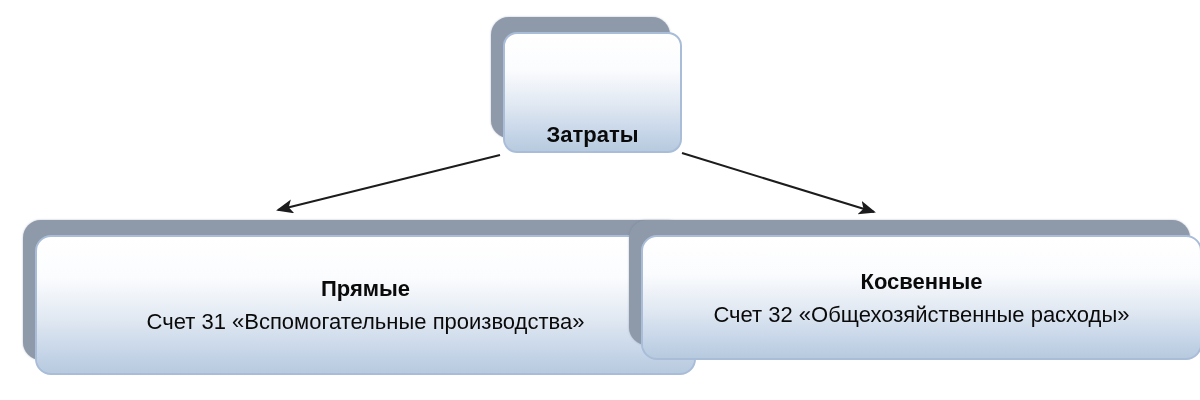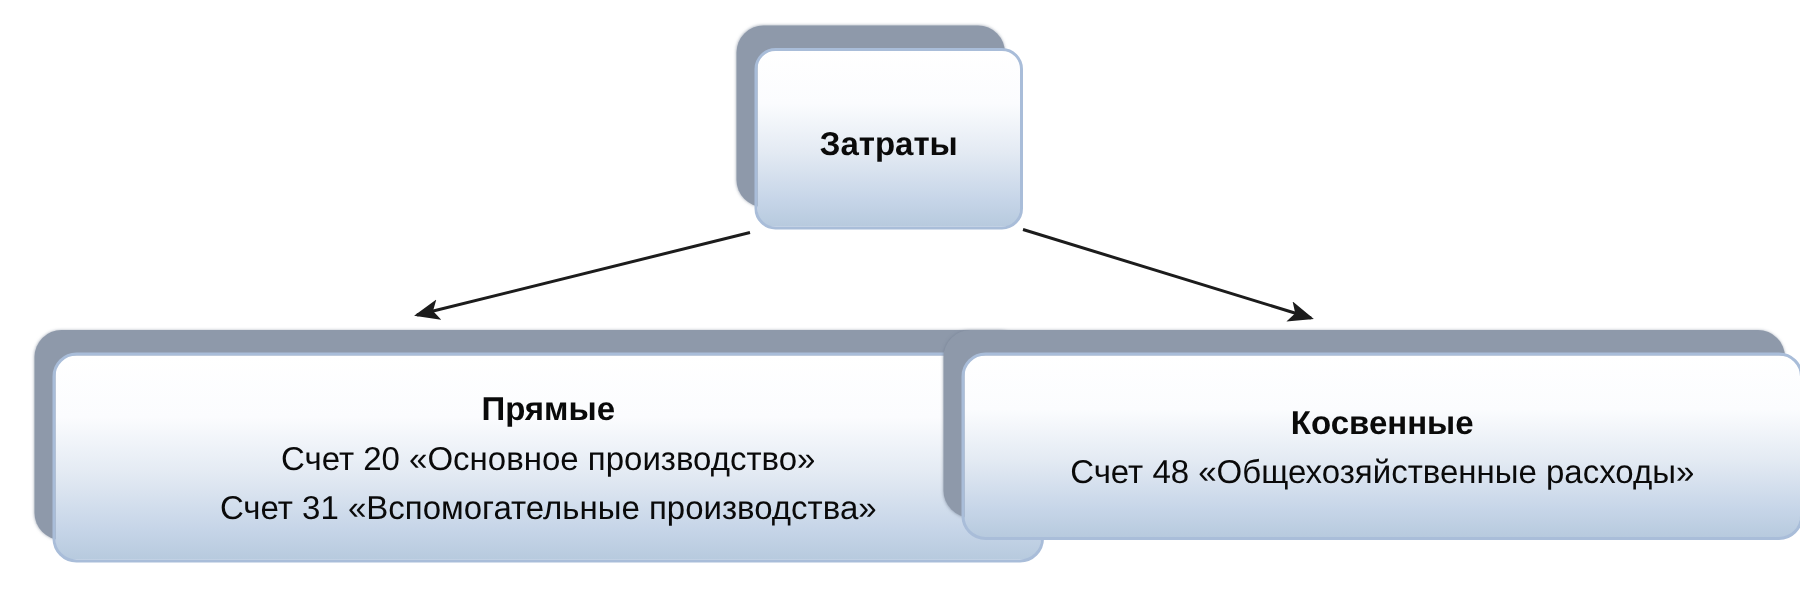--- a/index.html
+++ b/index.html
@@ -34,21 +34,21 @@
       #ffffff 0%, #fbfcfe 30%, #e3eaf3 58%, #c6d5e8 85%, #b7cade 100%);
     box-shadow: inset 0 1px 0 rgba(255,255,255,0.9);
     display: flex;
     flex-direction: column;
     align-items: center;
     justify-content: center;
     color: #0a0a0a;
   }
   .card.root-card {
     border-radius: 14px;
-    justify-content: center;
+    justify-content: flex-end;
     padding-top: 6px;
   }
   .card-title {
     font-size: 22px;
     font-weight: bold;
     line-height: 33px;
     white-space: nowrap;
   }
   .card-line {
     font-size: 22px;
@@ -84,26 +84,25 @@
     <div class="card-shadow"></div>
     <div class="card root-card">
       <div class="card-title">Затраты</div>
     </div>
   </div>
 
   <div class="node" id="node-direct">
     <div class="card-shadow"></div>
     <div class="card">
       <div class="card-title">Прямые</div>
-      <div class="card-line">Счет 20 «Основное производство»</div>
       <div class="card-line">Счет 31 «Вспомогательные производства»</div>
     </div>
   </div>
 
   <div class="node" id="node-indirect">
     <div class="card-shadow"></div>
     <div class="card">
       <div class="card-title">Косвенные</div>
-      <div class="card-line">Счет 48 «Общехозяйственные расходы»</div>
+      <div class="card-line">Счет 32 «Общехозяйственные расходы»</div>
     </div>
   </div>
 
 </div>
 
 </body></html>

